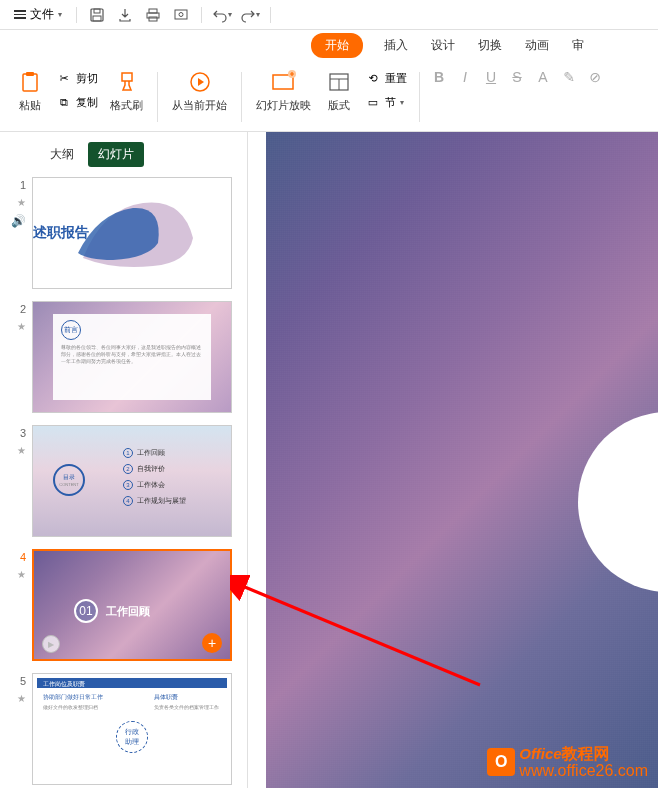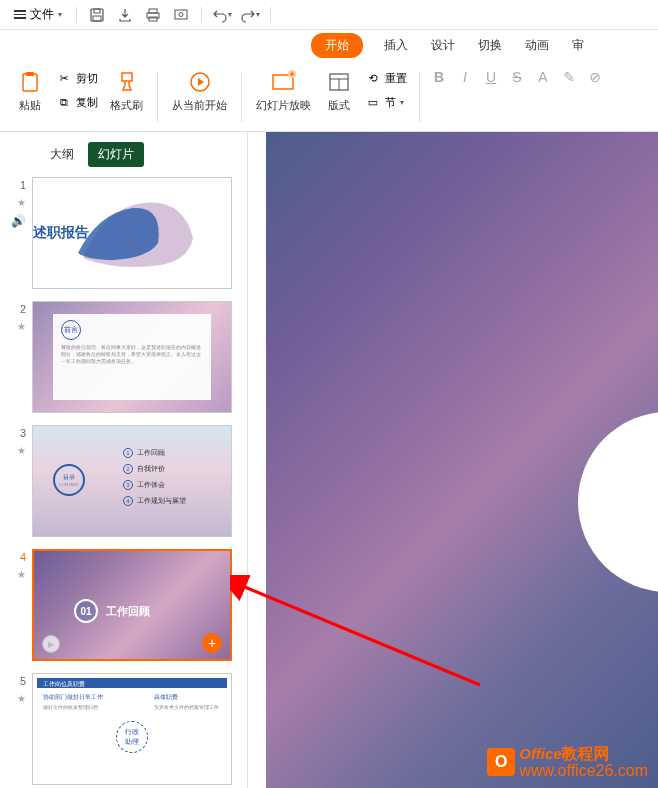--- a/index.html
+++ b/index.html
@@ -59,21 +59,21 @@
     
     .thumb3-bg { position: absolute; inset: 0; background: linear-gradient(180deg, #d4e4f0 0%, #e8d4e0 40%, #c4b8d0 100%); }
     .thumb3-left { position: absolute; left: 20px; top: 38px; }
     .thumb3-circle { width: 32px; height: 32px; border: 2px solid #2a5caa; border-radius: 50%; display: flex; flex-direction: column; align-items: center; justify-content: center; font-size: 6px; color: #2a5caa; }
     .thumb3-items { position: absolute; left: 90px; top: 22px; display: flex; flex-direction: column; gap: 6px; }
     .thumb3-item { display: flex; align-items: center; gap: 4px; font-size: 7px; color: #333; }
     .thumb3-bullet { width: 10px; height: 10px; border: 1px solid #2a5caa; border-radius: 50%; display: flex; align-items: center; justify-content: center; font-size: 6px; color: #2a5caa; }
     
     .thumb4-bg { position: absolute; inset: 0; background: linear-gradient(135deg, #6b5b95 0%, #9b7ba8 30%, #d4a8c4 60%, #8b6ba0 100%); }
     .thumb4-content { position: absolute; left: 40px; top: 48px; display: flex; align-items: center; gap: 8px; }
-    .thumb4-num { width: 24px; height: 24px; border: 2px solid #fff; border-radius: 50%; display: flex; align-items: center; justify-content: center; color: #fff; font-size: 10px; font-weight: bold; background: rgba(42,92,170,0.3); text-align: center; }
+    .thumb4-num { width: 24px; height: 24px; border: 2px solid #fff; border-radius: 50%; display: flex; align-items: center; justify-content: center; color: #fff; font-size: 12px; font-weight: normal; background: rgba(42,92,170,0.3); text-align: center; }
     .thumb4-title { color: #fff; font-size: 11px; font-weight: bold; }
     .thumb4-play { position: absolute; left: 8px; bottom: 6px; width: 18px; height: 18px; border: 1.5px solid #bbb; border-radius: 50%; display: flex; align-items: center; justify-content: center; font-size: 8px; color: #bbb; cursor: pointer; background: rgba(255,255,255,0.7); }
     .thumb4-add { position: absolute; right: 8px; bottom: 6px; width: 20px; height: 20px; background: #ff6a00; border-radius: 50%; display: flex; align-items: center; justify-content: center; color: #fff; font-size: 14px; cursor: pointer; }
     
     .thumb5-bar { position: absolute; top: 4px; left: 4px; right: 4px; height: 10px; background: #2a5caa; }
     .thumb5-title { position: absolute; top: 6px; left: 10px; font-size: 6px; color: #fff; }
     .thumb5-content { position: absolute; top: 20px; left: 10px; right: 10px; bottom: 4px; display: flex; gap: 6px; }
     .thumb5-center { width: 32px; height: 32px; border: 1.5px dashed #2a5caa; border-radius: 50%; display: flex; flex-direction: column; align-items: center; justify-content: center; font-size: 7px; color: #2a5caa; align-self: center; }
     .thumb5-col { flex: 1; font-size: 5px; color: #888; line-height: 1.3; }
     

